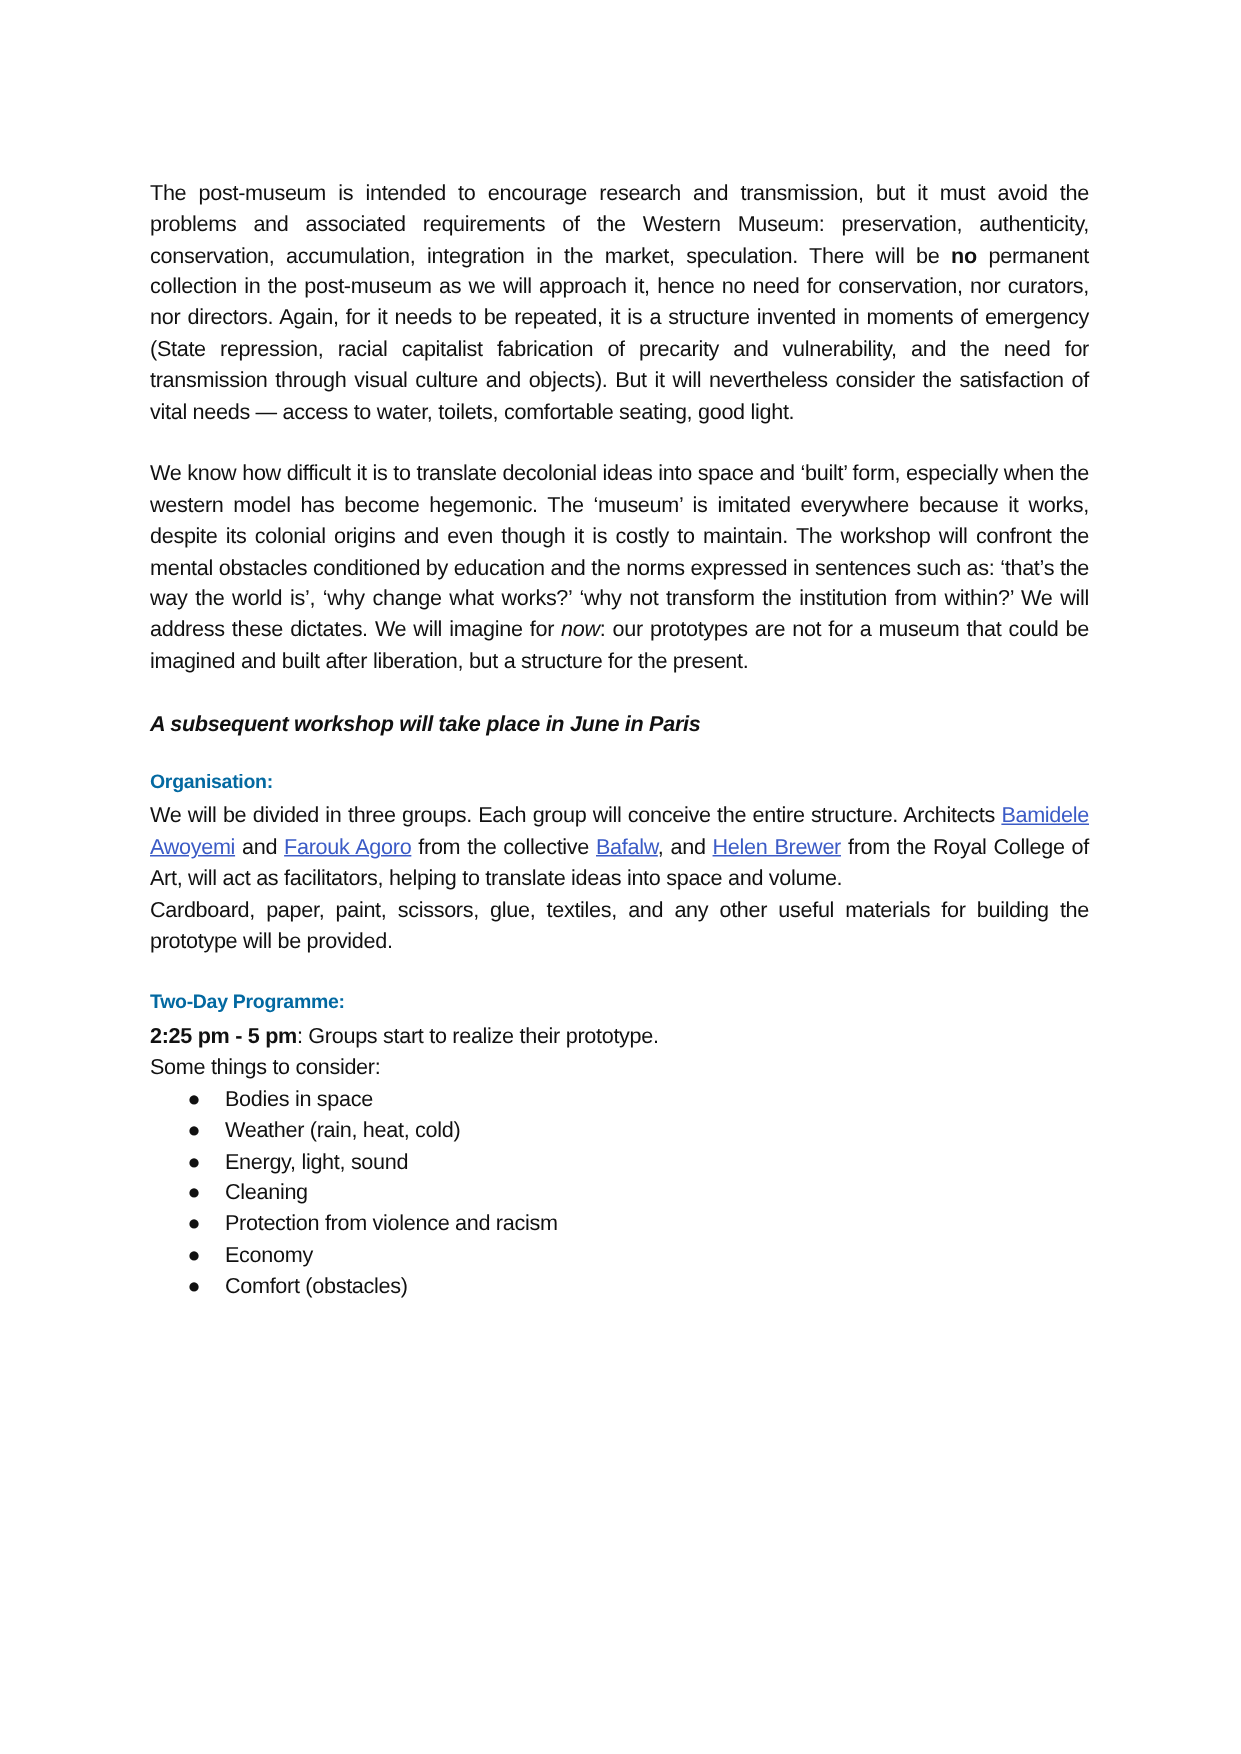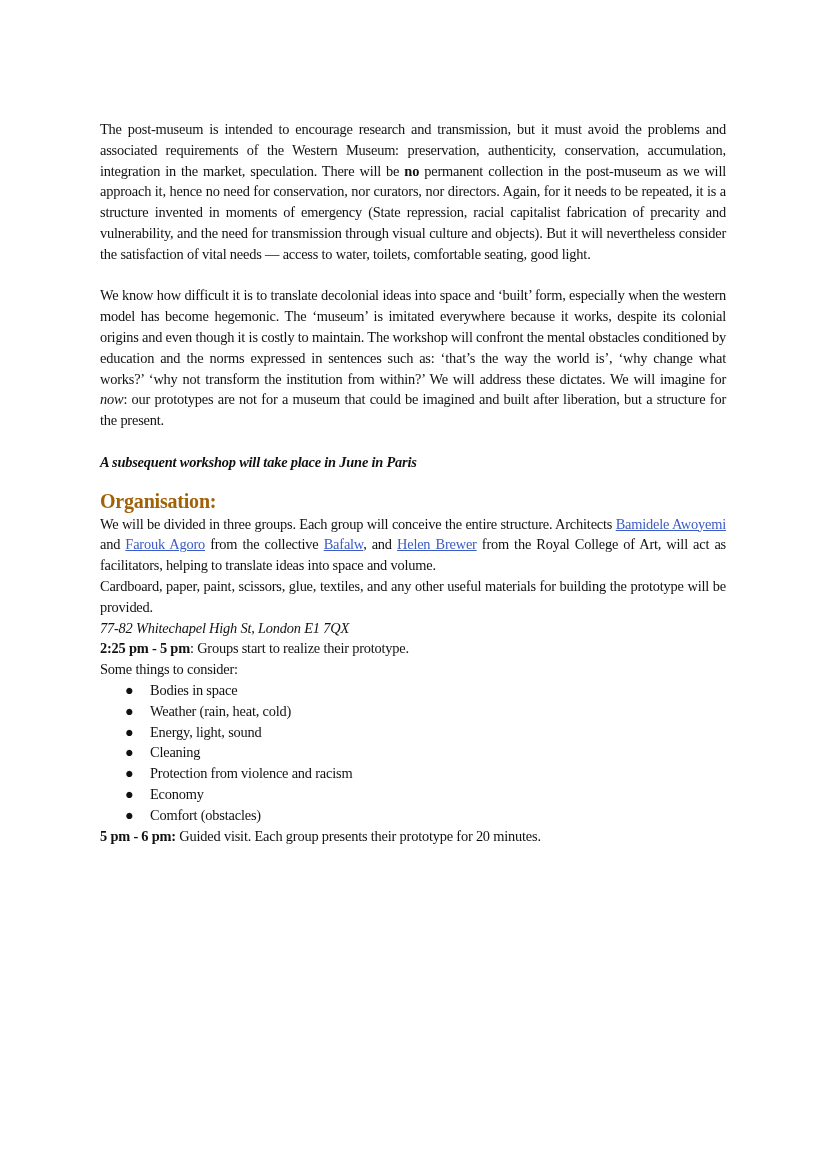--- a/index.html
+++ b/index.html
@@ -1,27 +1,27 @@
 <!DOCTYPE html>
 <html><head>
 <meta charset="utf-8">
 <style>
   html, body { margin: 0; padding: 0; background: #ffffff; }
   body { width: 827px; height: 1169px; position: relative; overflow: hidden; }
   .page {
     position: absolute; left: 100px; top: 119px; width: 626px;
-    font-family: Liberation Serif, serif;
+    font-family: Liberation Sans, sans-serif;
     font-size: 14.4px; line-height: 20.8px; color: #111;
     letter-spacing: -0.2px;
   }
   p { margin: 0; }
   .justify { text-align: justify; }
   .gap { height: 20.8px; }
   .subsequent { font-weight: bold; font-style: italic; }
-  h2 { margin: 0; font-size: 20px; font-weight: bold; line-height: 26px; color: #a16207; }
+  h2 { margin: 0; font-size: 13px; font-weight: bold; line-height: 26px; color: #0369a1; }
   .h2-organisation { margin-top: 15px; }
   .h2-programme { margin-top: 17px; }
   a { color: #3b5bc6; text-decoration: underline; }
   b { font-weight: bold; }
   ul.considerations { list-style: none; margin: 0; padding: 0; }
   ul.considerations li { position: relative; padding-left: 50px; }
   ul.considerations li .bullet { position: absolute; left: 25px; top: 0; }
   .address { font-style: italic; }
 </style>
 </head>
@@ -38,35 +38,34 @@
   <div class="gap"></div>
 
   <p class="subsequent">A subsequent workshop will take place in June in Paris</p>
 
   <h2 class="h2-organisation">Organisation:</h2>
 
   <p class="justify"><span>We will be divided in three groups. Each group will conceive the entire structure. Architects </span><a href="#">Bamidele Awoyemi</a><span> and </span><a href="#">Farouk Agoro</a><span> from the collective </span><a href="#">Bafalw</a><span>, and </span><a href="#">Helen Brewer</a><span> from the Royal College of Art, will act as facilitators, helping to translate ideas into space and volume.</span></p>
 
   <p class="justify">Cardboard, paper, paint, scissors, glue, textiles, and any other useful materials for building the prototype will be provided.</p>
 
+  <h2 class="h2-programme">Two-Day Programme:</h2>
 
-  <p class="address">77-82 Whitechapel High St, London E1 7QX</p>
 
 
 
 
   <p><b>2:25 pm - 5 pm</b><span>: Groups start to realize their prototype.</span></p>
 
   <p>Some things to consider:</p>
 
   <ul class="considerations">
     <li><span class="bullet">●</span><span>Bodies in space</span></li>
     <li><span class="bullet">●</span><span>Weather (rain, heat, cold)</span></li>
     <li><span class="bullet">●</span><span>Energy, light, sound</span></li>
     <li><span class="bullet">●</span><span>Cleaning</span></li>
     <li><span class="bullet">●</span><span>Protection from violence and racism</span></li>
     <li><span class="bullet">●</span><span>Economy</span></li>
     <li><span class="bullet">●</span><span>Comfort (obstacles)</span></li>
   </ul>
 
-  <p><b>5 pm - 6 pm:</b><span> Guided visit. Each group presents their prototype for 20 minutes.</span></p>
 
 </div>
 
 </body></html>

